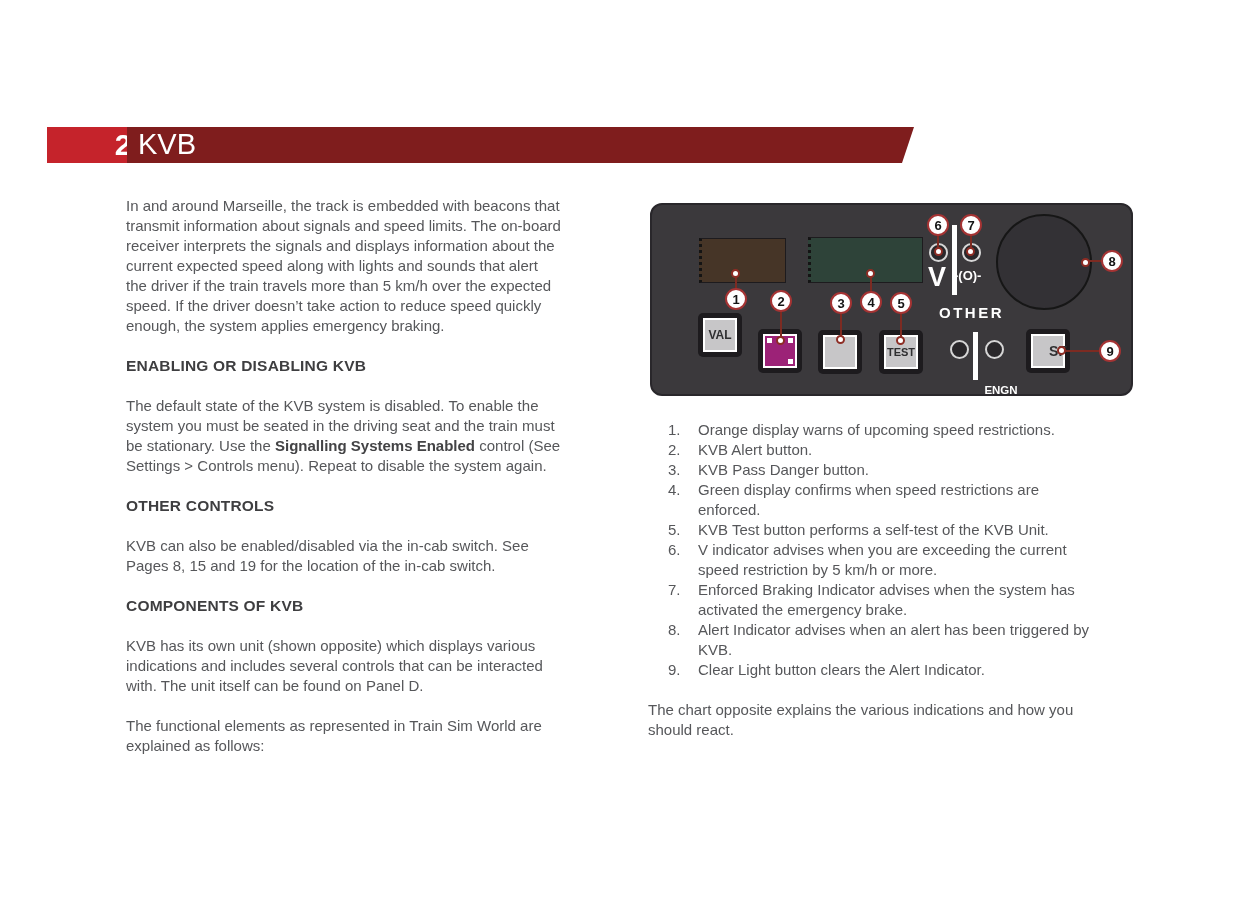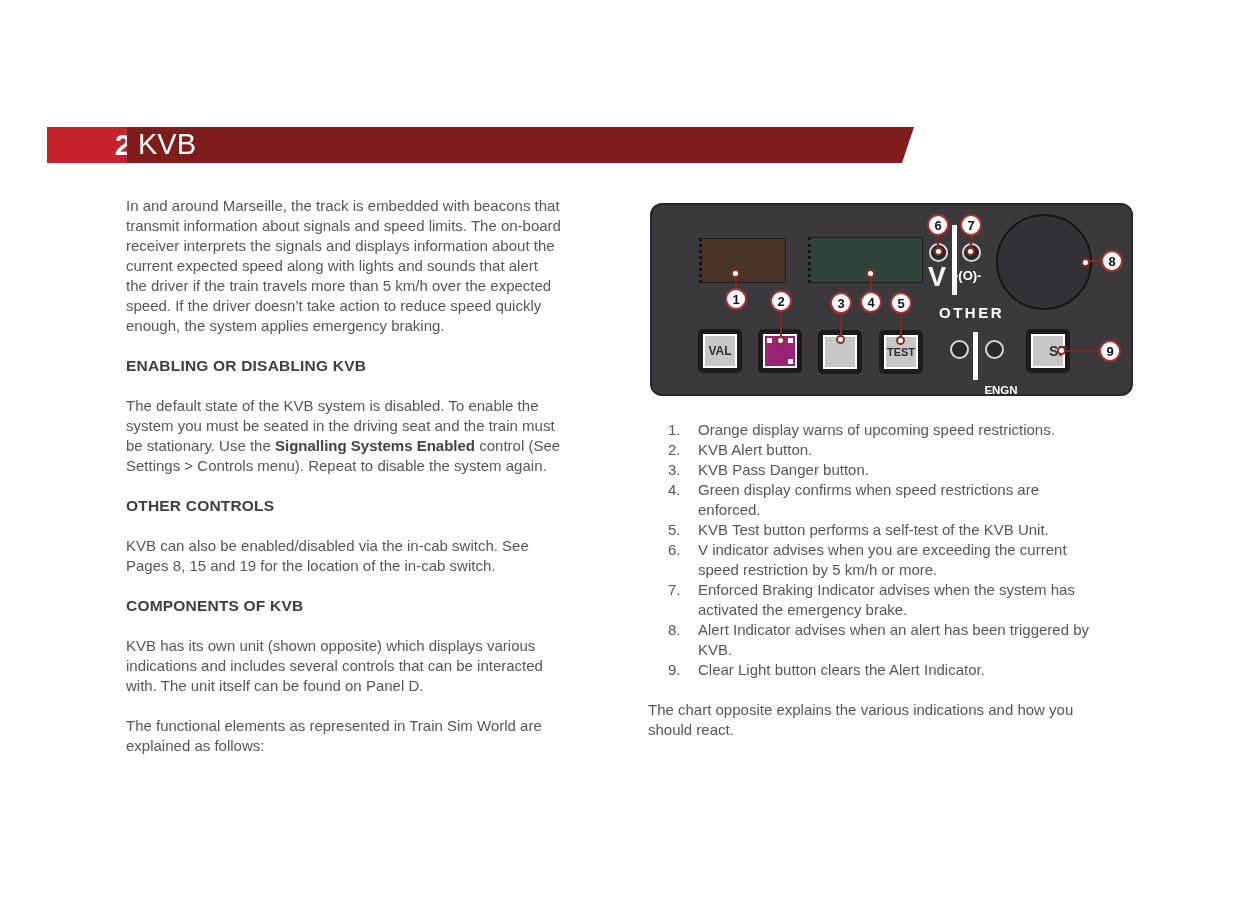--- a/index.html
+++ b/index.html
@@ -38,21 +38,21 @@
 
   .display{position:absolute;border:1px solid #1d1b1e;border-left:3px dotted #141414;}
   .disp-orange{left:47px;top:33px;width:87px;height:45px;background:#463527;}
   .disp-green{left:156px;top:32px;width:115px;height:46px;background:#2e4339;}
 
   .btn{position:absolute;width:44px;height:44px;background:#1d1b1e;border-radius:5px;
        display:flex;align-items:center;justify-content:center;}
   .btn .face{width:34px;height:34px;border:2px solid #fff;background:#c7c6c8;
        display:flex;align-items:center;justify-content:center;
        font-weight:bold;font-size:11px;color:#2f2f31;}
-  .btn-val{left:46px;top:124px;}   .btn-val .face{font-size:12px;}
+  .btn-val{left:46px;top:108px;}   .btn-val .face{font-size:12px;}
   .btn-shunt{left:106px;top:124px;} .btn-shunt .face{background:#9c2277;position:relative;}
   .corner-sq{position:absolute;width:5px;height:5px;background:#fff;}
   .sq-tl{left:2px;top:2px;} .sq-tr{right:2px;top:2px;} .sq-br{right:2px;bottom:2px;}
   .btn-danger{left:166px;top:125px;}
   .btn-danger .face{padding:0;display:grid;grid-template-columns:1fr 1fr;grid-template-rows:1fr 1fr;}
   .cell-gray{background:#b9b8ba;} .cell-red{background:#e8452e;}
   .btn-test{left:227px;top:125px;align-items:center;}
   .btn-sf{left:374px;top:124px;}  .btn-sf .face{font-size:14px;padding-left:20px;}
 
   .v-label{position:absolute;left:276px;top:57px;color:#fff;font-weight:800;font-size:27px;line-height:30px;}

